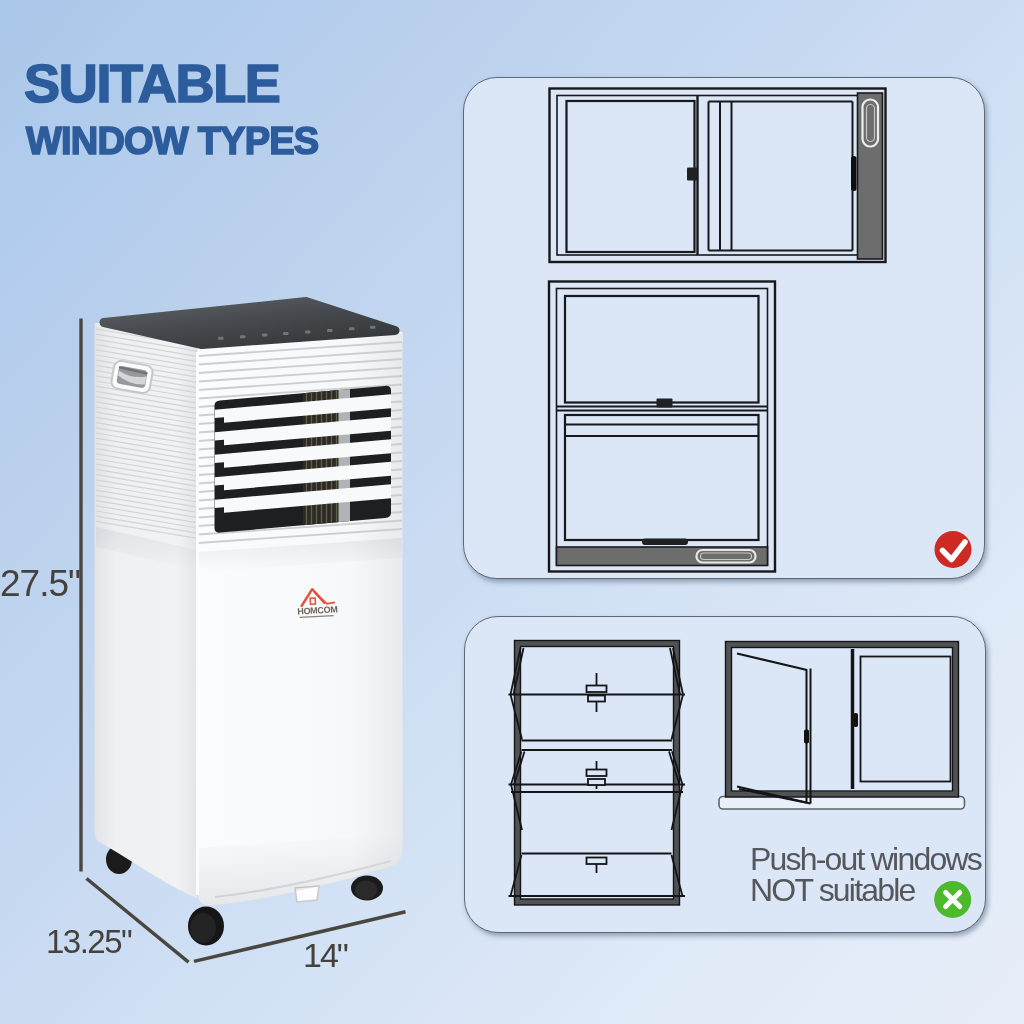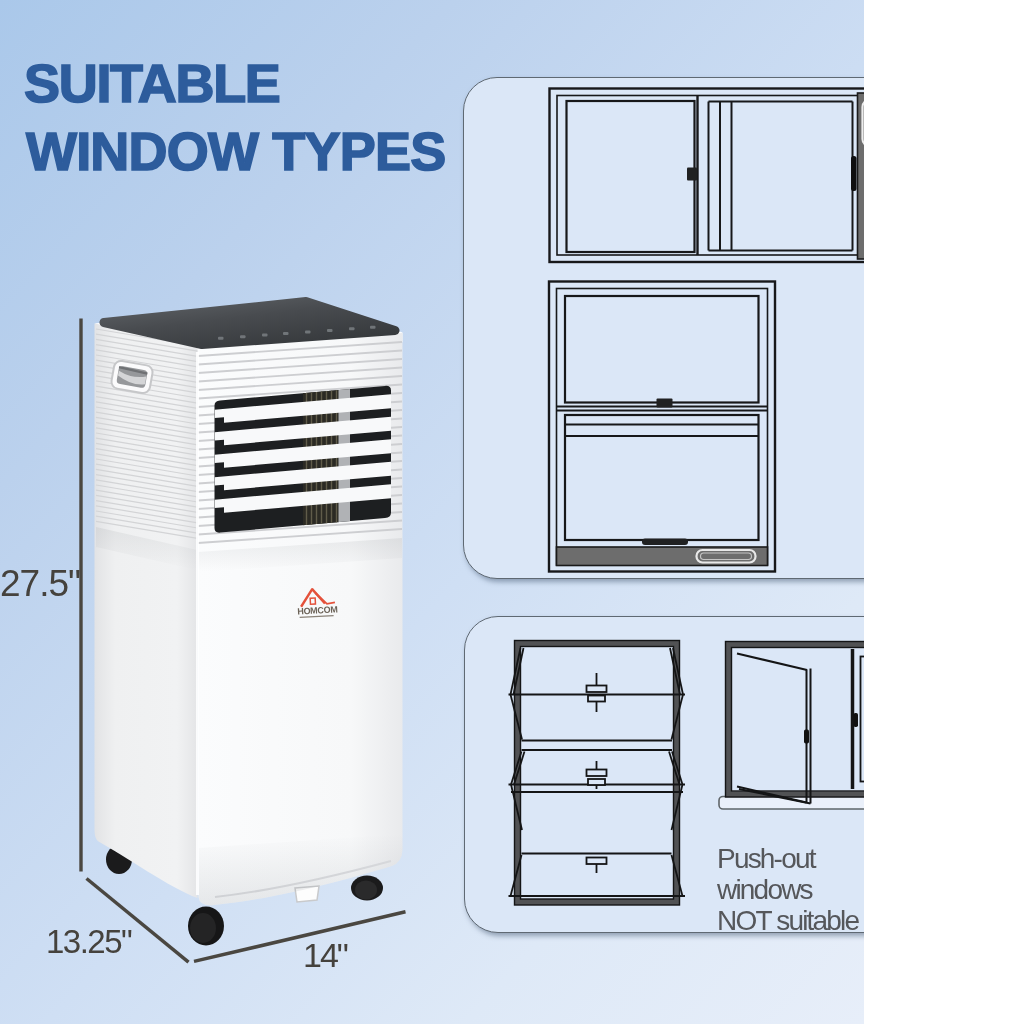--- a/index.html
+++ b/index.html
@@ -1,34 +1,34 @@
 <!DOCTYPE html>
 <html><head>
 <meta charset="utf-8">
 <style>
 html,body{margin:0;padding:0;}
-#page{position:relative;width:864px;height:1024px;overflow:hidden;
+#page{position:relative;width:1024px;height:1024px;overflow:hidden;
   background:linear-gradient(133deg,#aac8ea 0%,#bbd1ed 25%,#cfdff4 55%,#dee9f7 78%,#e7eef9 100%);
   font-family:"Liberation Sans",sans-serif;}
 .title{position:absolute;color:#2d5c9c;font-weight:bold;white-space:nowrap;-webkit-text-stroke:1.6px #2d5c9c;}
 .panel{position:absolute;background:#dbe7f7;border:1.5px solid #5f6973;border-radius:34px;
   box-shadow:2px 3px 5px rgba(70,90,115,0.5);}
 .cap{position:absolute;color:#55575b;white-space:pre-line;}
 .dim{position:absolute;color:#45423d;white-space:nowrap;}
 </style>
 </head>
 <body>
 <div id="page">
   <div class="title" style="left:24px;top:52px;font-size:54px;letter-spacing:-1.3px;">SUITABLE</div>
-  <div class="title" style="left:26px;top:120px;font-size:54px;letter-spacing:-0.8px;">WINDOW TYPES</div>
+  <div class="title" style="left:26px;top:120px;font-size:38px;letter-spacing:-0.8px;">WINDOW TYPES</div>
 
   <div class="panel" style="left:463px;top:77px;width:520px;height:500px;"></div>
   <div class="panel" style="left:464px;top:616px;width:520px;height:315px;"></div>
 
-  <div class="cap" style="left:717px;top:844px;font-size:28px;line-height:30.8px;letter-spacing:-1.8px;">Push-out windows
+  <div class="cap" style="left:750px;top:844px;font-size:32px;line-height:30.8px;letter-spacing:-1.8px;">Push-out windows
 NOT suitable</div>
 
   <div class="dim" style="left:0px;top:563px;width:78px;text-align:right;font-size:37px;letter-spacing:-1px;">27.5"</div>
   <div class="dim" style="left:46px;top:923px;font-size:33px;letter-spacing:-1.5px;">13.25"</div>
   <div class="dim" style="left:303px;top:936px;font-size:34px;letter-spacing:-2px;">14"</div>
 
   <svg width="1024" height="1024" viewBox="0 0 1024 1024" style="position:absolute;left:0;top:0;" fill="none">
 
     <g stroke="#17181a" stroke-width="2.4">
       <rect x="549.5" y="88.5" width="336" height="173.5"></rect>

